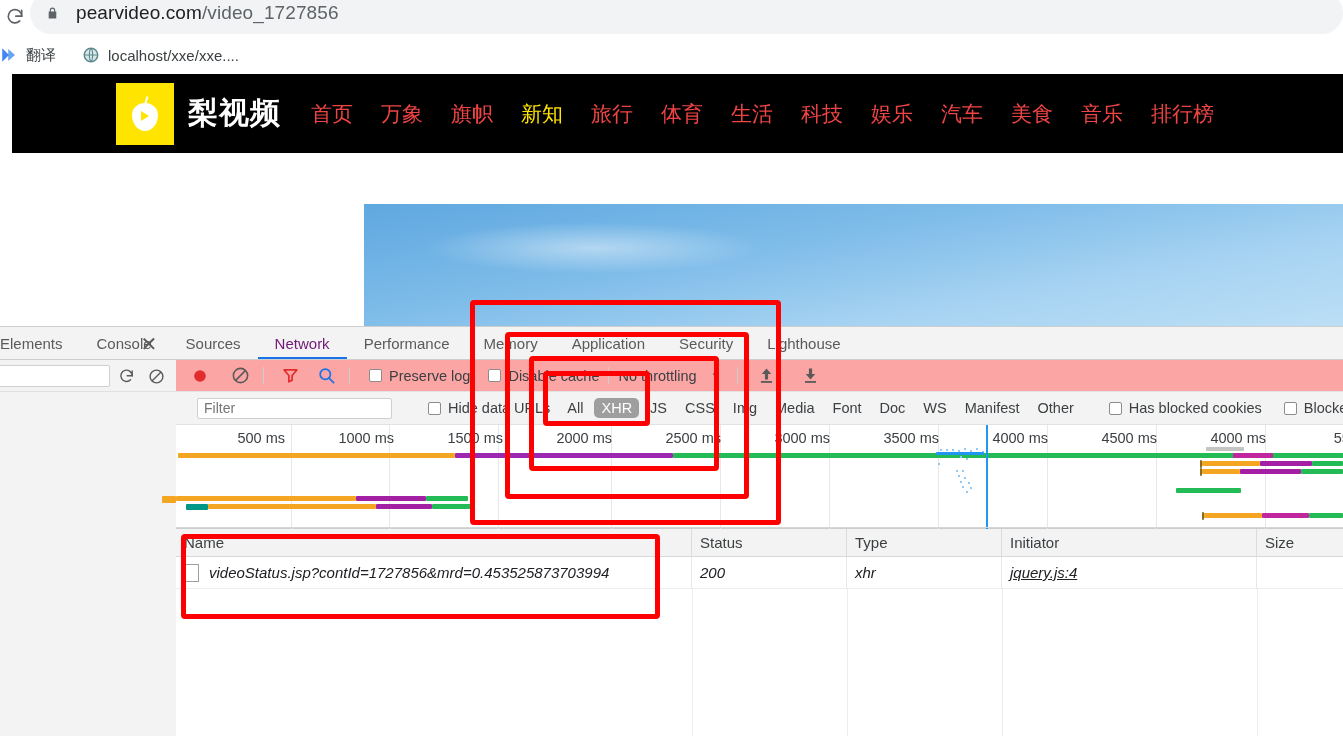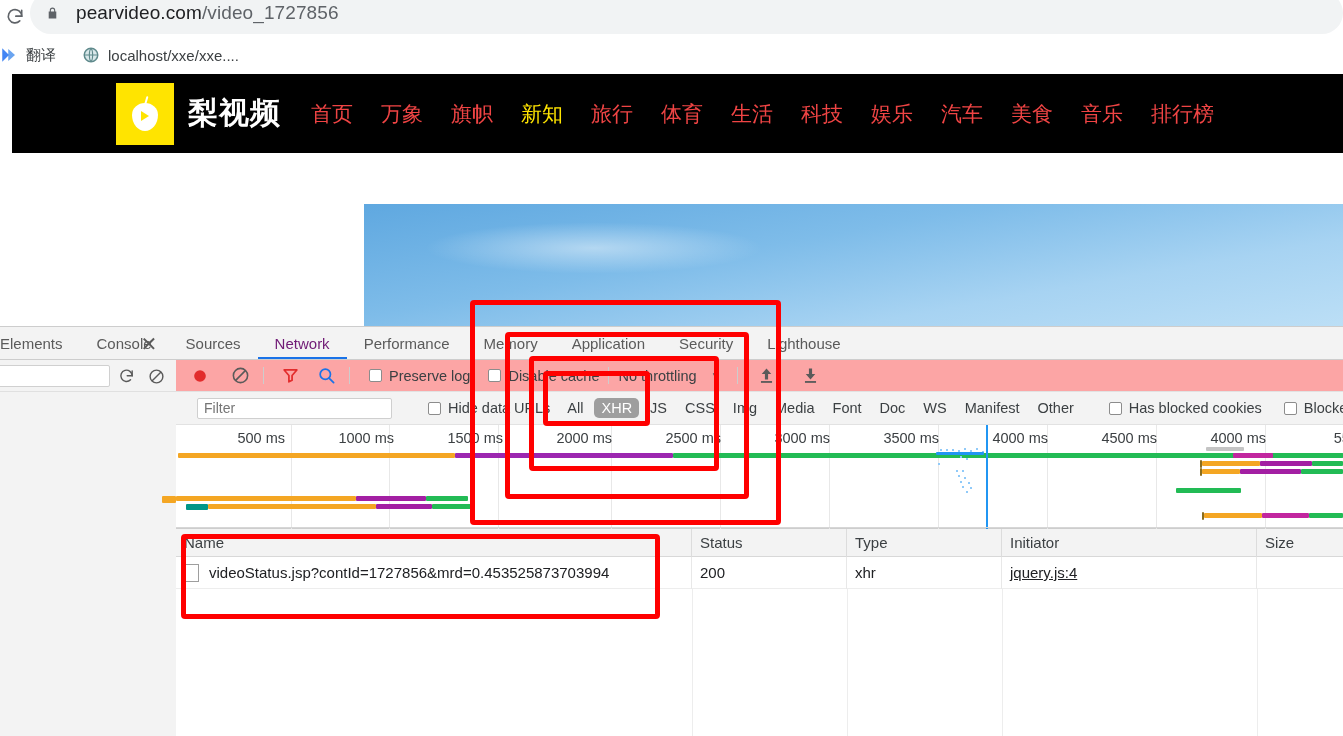--- a/index.html
+++ b/index.html
@@ -209,21 +209,21 @@
     background: #f3f3f3; border-bottom: 1px solid #d8d8d8;
     display: flex; align-items: center;
   }
   .rh-cell {
     font-size: 15px; color: #3c4043; padding-left: 8px;
     border-right: 1px solid #dcdcdc; height: 28px; display: flex; align-items: center;
     flex: 0 0 auto;
   }
   .req-row {
     position: absolute; left: 0; top: 28px; width: 1167px; height: 32px;
-    display: flex; align-items: center; border-bottom: 1px solid #ededed;
+    display: flex; align-items: center; border-bottom: 1px solid #ededed; font-style: italic;
   }
   .rr-cell {
     font-size: 15px; color: #202124; padding-left: 8px;
     height: 32px; display: flex; align-items: center;
     border-right: 1px solid #e8e8e8; flex: 0 0 auto;
   }
   .rr-name { display: flex; align-items: center; }
   .rr-doc-icon {
     width: 15px; height: 18px; border: 1px solid #9e9e9e; background: #fff;
     margin-right: 10px; flex: 0 0 auto;

